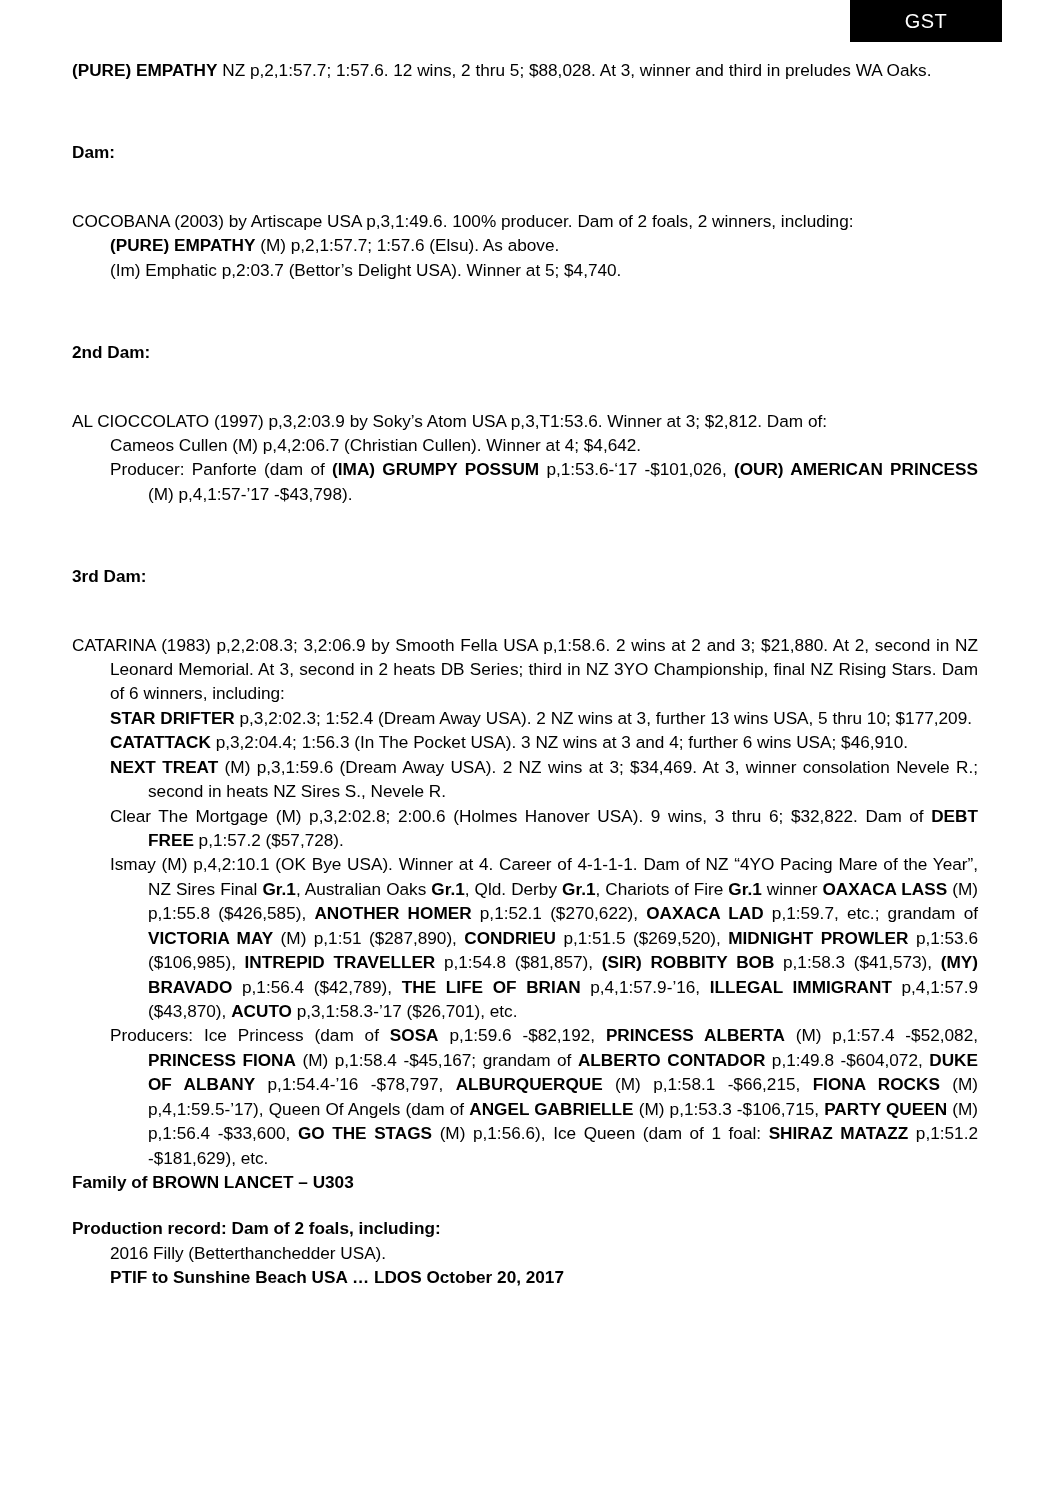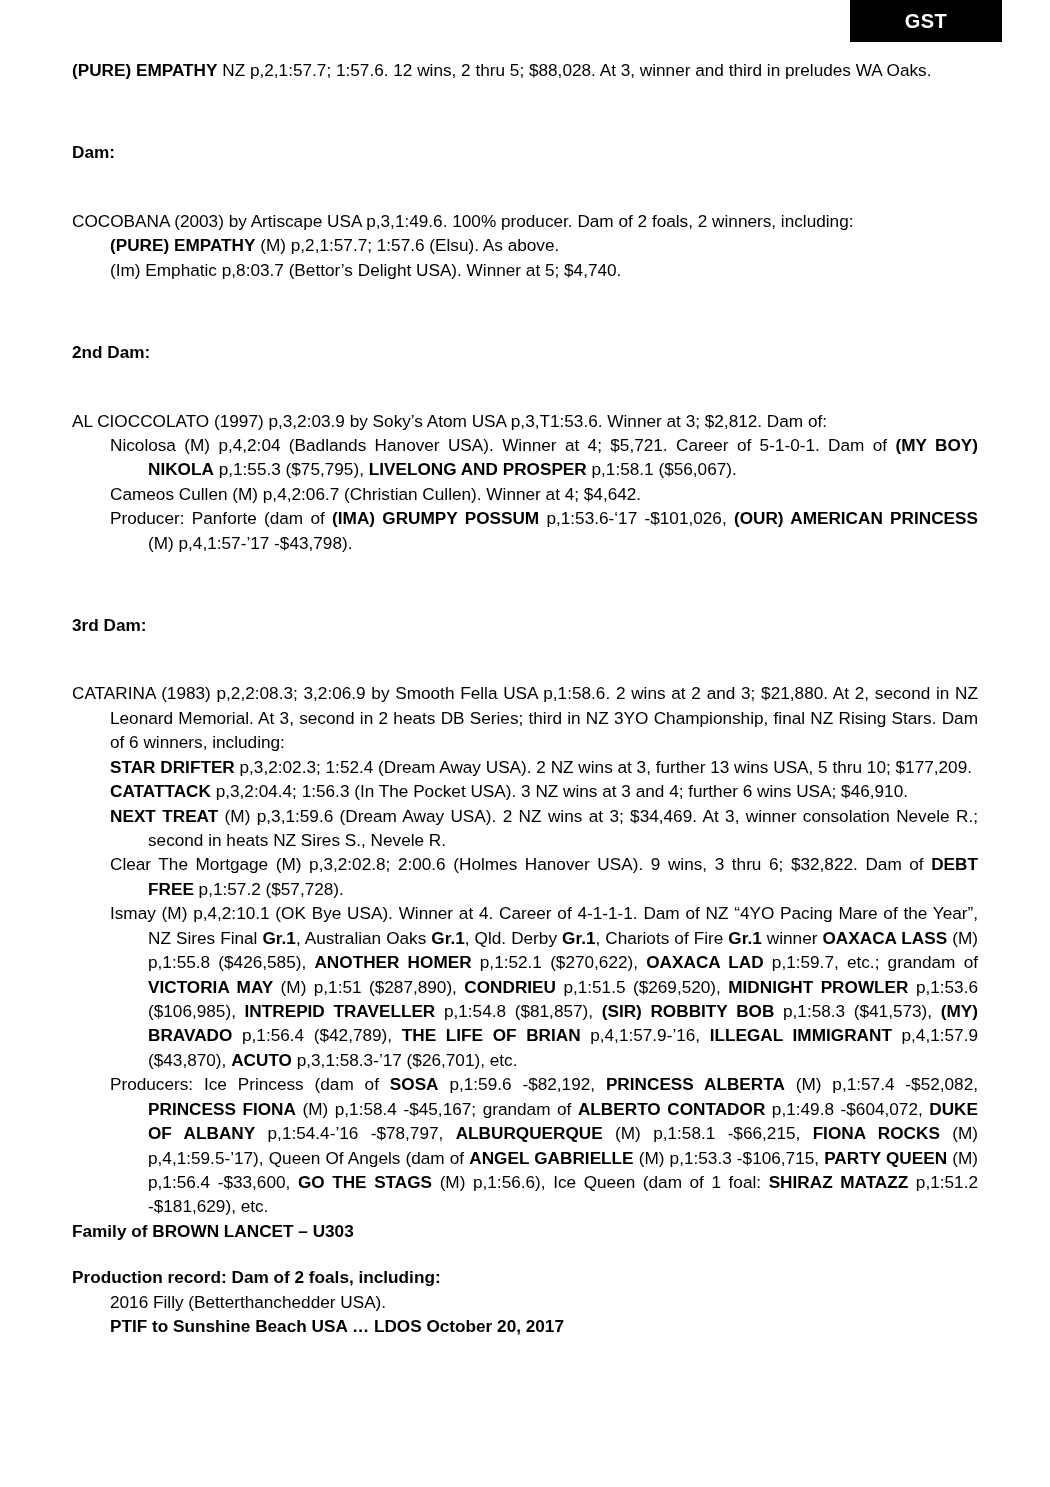--- a/index.html
+++ b/index.html
@@ -28,21 +28,21 @@
     height: 42px;
   }
   .gst-badge {
     position: absolute;
     top: 0;
     right: 48px;
     width: 152px;
     height: 42px;
     background: #000000;
     color: #ffffff;
-    font-weight: bold;
+    font-weight: normal;
     font-size: 20px;
     letter-spacing: 0.5px;
     display: flex;
     align-items: center;
     justify-content: center;
   }
   .content {
     position: absolute;
     top: 58px;
     left: 72px;
@@ -94,30 +94,27 @@
     </div>
 
     <div class="spacer-md"></div>
 
     <div class="para section-head">Dam:</div>
     <div class="para hang-1">COCOBANA (2003) by Artiscape USA p,3,1:49.6. 100% producer. Dam of 2 foals, 2 winners, including:</div>
     <div class="para indent-1-hang">
       <span class="b">(PURE) EMPATHY</span><span> (M) p,2,1:57.7; 1:57.6 (Elsu). As above.</span>
     </div>
     <div class="para indent-1-hang">
-      <span>(Im) Emphatic p,8:03.7 (Bettor’s Delight USA). Winner at 5; $4,740.</span>
+      <span>(Im) Emphatic p,2:03.7 (Bettor’s Delight USA). Winner at 5; $4,740.</span>
     </div>
 
     <div class="spacer-md"></div>
 
     <div class="para section-head">2nd Dam:</div>
     <div class="para hang-1">AL CIOCCOLATO (1997) p,3,2:03.9 by Soky’s Atom USA p,3,T1:53.6. Winner at 3; $2,812. Dam of:</div>
-    <div class="para indent-1-hang">
-      <span>Nicolosa (M) p,4,2:04 (Badlands Hanover USA). Winner at 4; $5,721. Career of 5-1-0-1. Dam of </span><span class="b">(MY BOY) NIKOLA</span><span> p,1:55.3 ($75,795), </span><span class="b">LIVELONG AND PROSPER</span><span> p,1:58.1 ($56,067).</span>
-    </div>
     <div class="para indent-1-hang">Cameos Cullen (M) p,4,2:06.7 (Christian Cullen). Winner at 4; $4,642.</div>
     <div class="para indent-1-hang">
       <span>Producer:  Panforte  (dam  of  </span><span class="b">(IMA) GRUMPY POSSUM</span><span>  p,1:53.6-‘17  -$101,026,  </span><span class="b">(OUR) AMERICAN PRINCESS</span><span> (M) p,4,1:57-’17 -$43,798).</span>
     </div>
 
     <div class="spacer-md"></div>
 
     <div class="para section-head">3rd Dam:</div>
     <div class="para hang-1">CATARINA (1983) p,2,2:08.3; 3,2:06.9 by Smooth Fella USA p,1:58.6. 2 wins at 2 and 3; $21,880. At 2, second in NZ Leonard Memorial. At 3, second in 2 heats DB Series; third in NZ 3YO Championship, final NZ Rising Stars. Dam of 6 winners, including:</div>
 

